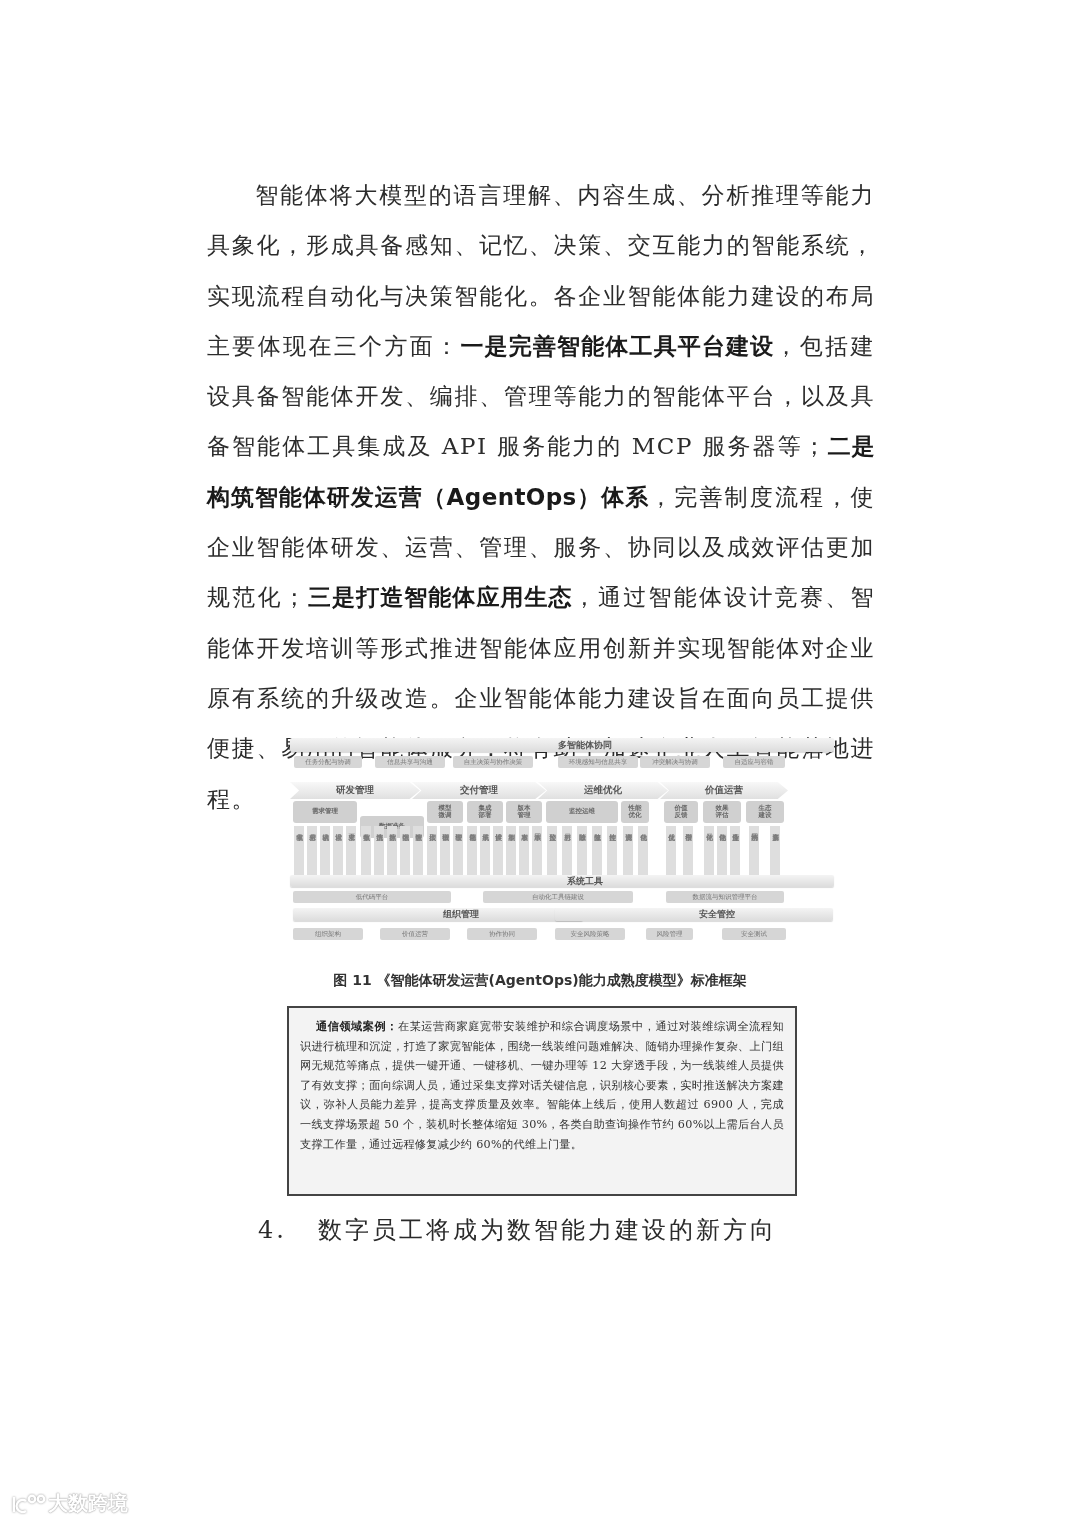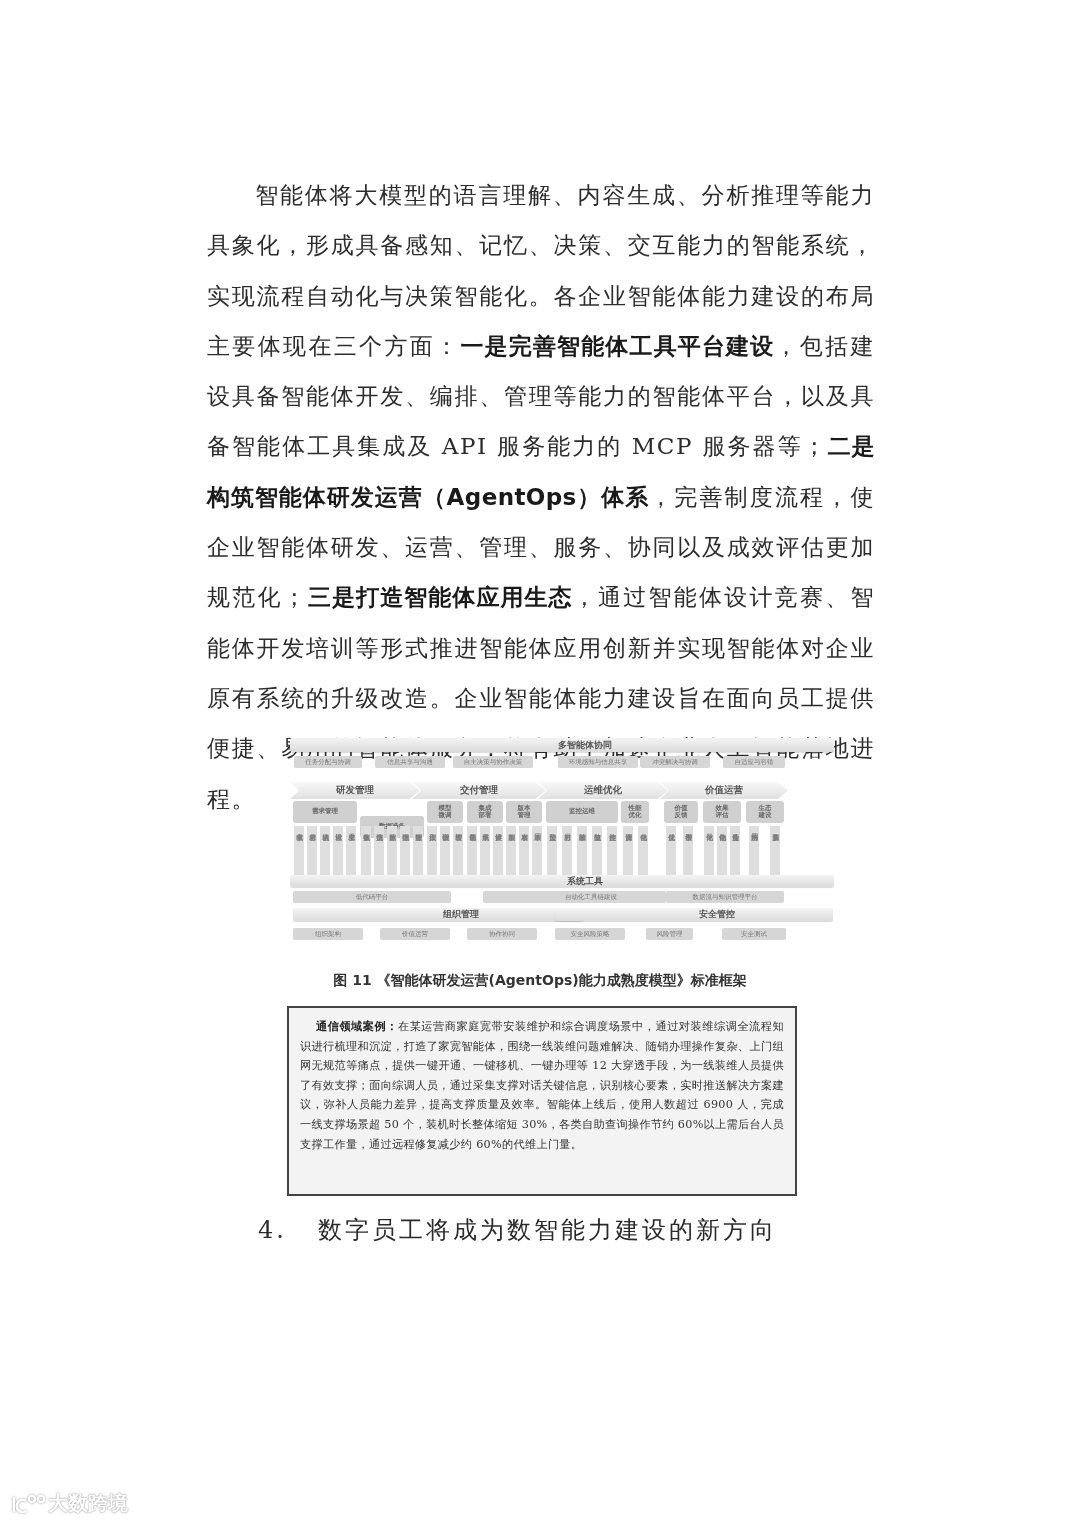--- a/index.html
+++ b/index.html
@@ -160,21 +160,21 @@
 
     <div class="item" style="left:414px;">量化评估</div>
     <div class="item" style="left:427px;">自动化评估</div>
     <div class="item" style="left:440px;">业务适应性</div>
 
     <div class="item" style="left:459px;">跨系统协同</div>
     <div class="item" style="left:480px;">多资源共享</div>
 
     <div class="band" style="left:0;top:137px;width:498px;height:12px;">系统工具</div>
     <div class="chip" style="left:3px;top:153px;width:158px;">低代码平台</div>
-    <div class="chip" style="left:193px;top:153px;width:150px;padding-left:33px;">自动化工具链建设</div>
+    <div class="chip" style="left:193px;top:153px;width:150px;">自动化工具链建设</div>
     <div class="chip" style="left:376px;top:153px;width:118px;">数据流与知识管理平台</div>
 
     <div class="band" style="left:3px;top:170px;width:244px;height:13px;">组织管理</div>
     <div class="band" style="left:265px;top:170px;width:232px;height:13px;">安全管控</div>
     <div class="chip" style="left:3px;top:190px;width:70px;">组织架构</div>
     <div class="chip" style="left:90px;top:190px;width:70px;">价值运营</div>
     <div class="chip" style="left:177px;top:190px;width:70px;">协作协同</div>
     <div class="chip" style="left:265px;top:190px;width:70px;">安全风险策略</div>
     <div class="chip" style="left:356px;top:190px;width:47px;font-family:Liberation Serif, serif;">风险管理</div>
     <div class="chip" style="left:432px;top:190px;width:64px;">安全测试</div>

